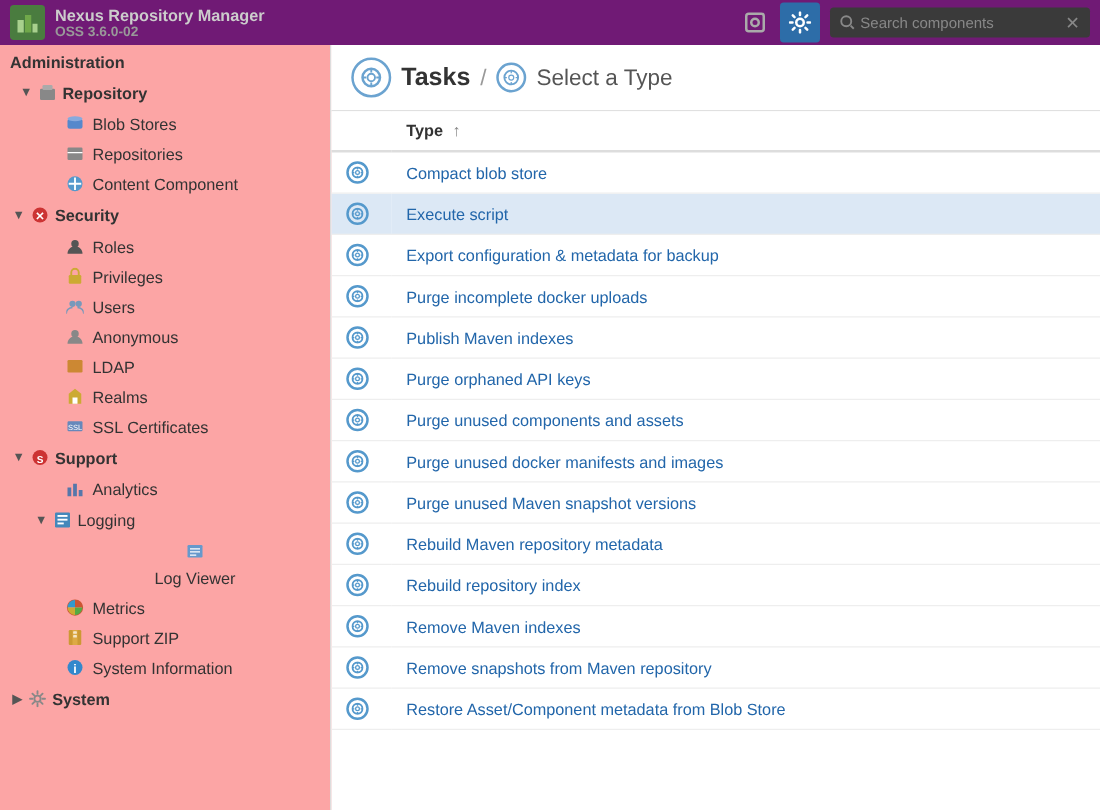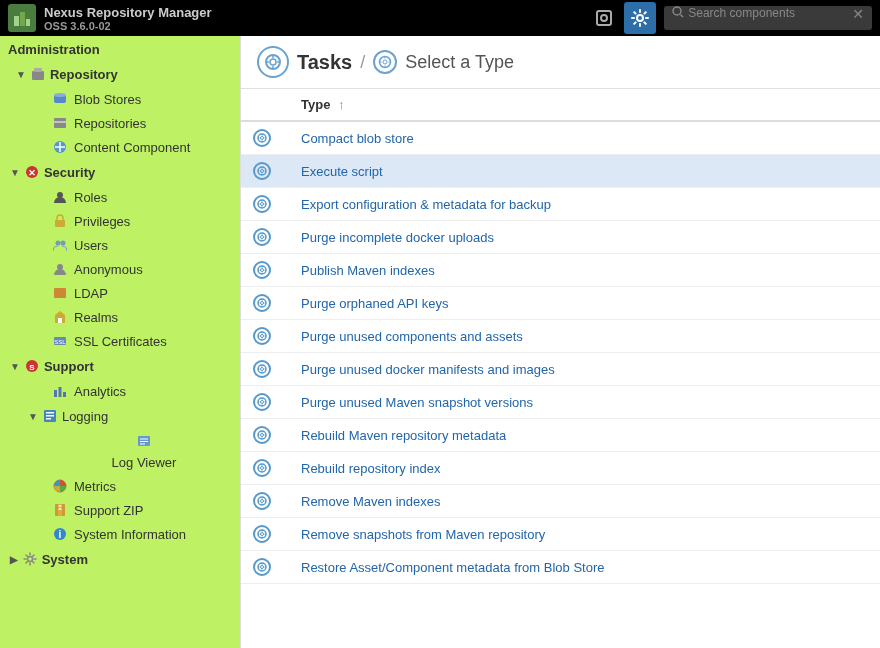--- a/index.html
+++ b/index.html
@@ -1,21 +1,21 @@
 <!DOCTYPE html>
 <html><head>
   <meta charset="utf-8">
   <style>
     * { margin: 0; padding: 0; box-sizing: border-box; }
     body { font-family: Arial, sans-serif; font-size: 13px; background: #fff; width: 880px; height: 648px; overflow: hidden; display: flex; flex-direction: column; }
 
     
     .topbar {
       height: 36px;
-      background: #000000;
+      background: #701a75;
       display: flex;
       align-items: center;
       padding: 0 8px;
       flex-shrink: 0;
     }
     .topbar-logo {
       display: flex;
       align-items: center;
       gap: 8px;
       color: #fff;
@@ -35,43 +35,43 @@
     .topbar-title .main { font-size: 13px; color: #ccc; }
     .topbar-title .sub { font-size: 11px; color: #999; }
     .topbar-icons { display: flex; align-items: center; gap: 4px; }
     .topbar-icon-btn {
       width: 32px; height: 32px;
       display: flex; align-items: center; justify-content: center;
       border-radius: 3px; cursor: pointer; color: #ccc;
     }
     .topbar-icon-btn.active { background: #2d6da8; color: #fff; }
     .search-box {
-      display: flex; align-items: flex-start;
+      display: flex; align-items: center;
       background: #3a3a3a; border-radius: 3px;
       padding: 0 8px; height: 24px; gap: 4px;
       margin-left: 4px;
     }
     .search-input {
       background: transparent; border: none; outline: none;
       color: #ccc; font-size: 12px; width: 160px;
     }
     .search-input::placeholder { color: #888; }
     .search-clear { color: #888; cursor: pointer; font-size: 14px; }
 
     
     .main-layout {
       display: flex;
       flex: 1;
       overflow: hidden;
     }
 
     
     .sidebar {
-      width: 241px;
-      background: #bef264;
+      width: 265px;
+      background: #fca5a5;
       border-right: 1px solid #ddd;
       overflow-y: auto;
       flex-shrink: 0;
       font-size: 13px;
     }
     .sidebar-section-header {
       padding: 6px 8px 4px 8px;
       font-weight: bold;
       color: #333;
       font-size: 13px;

